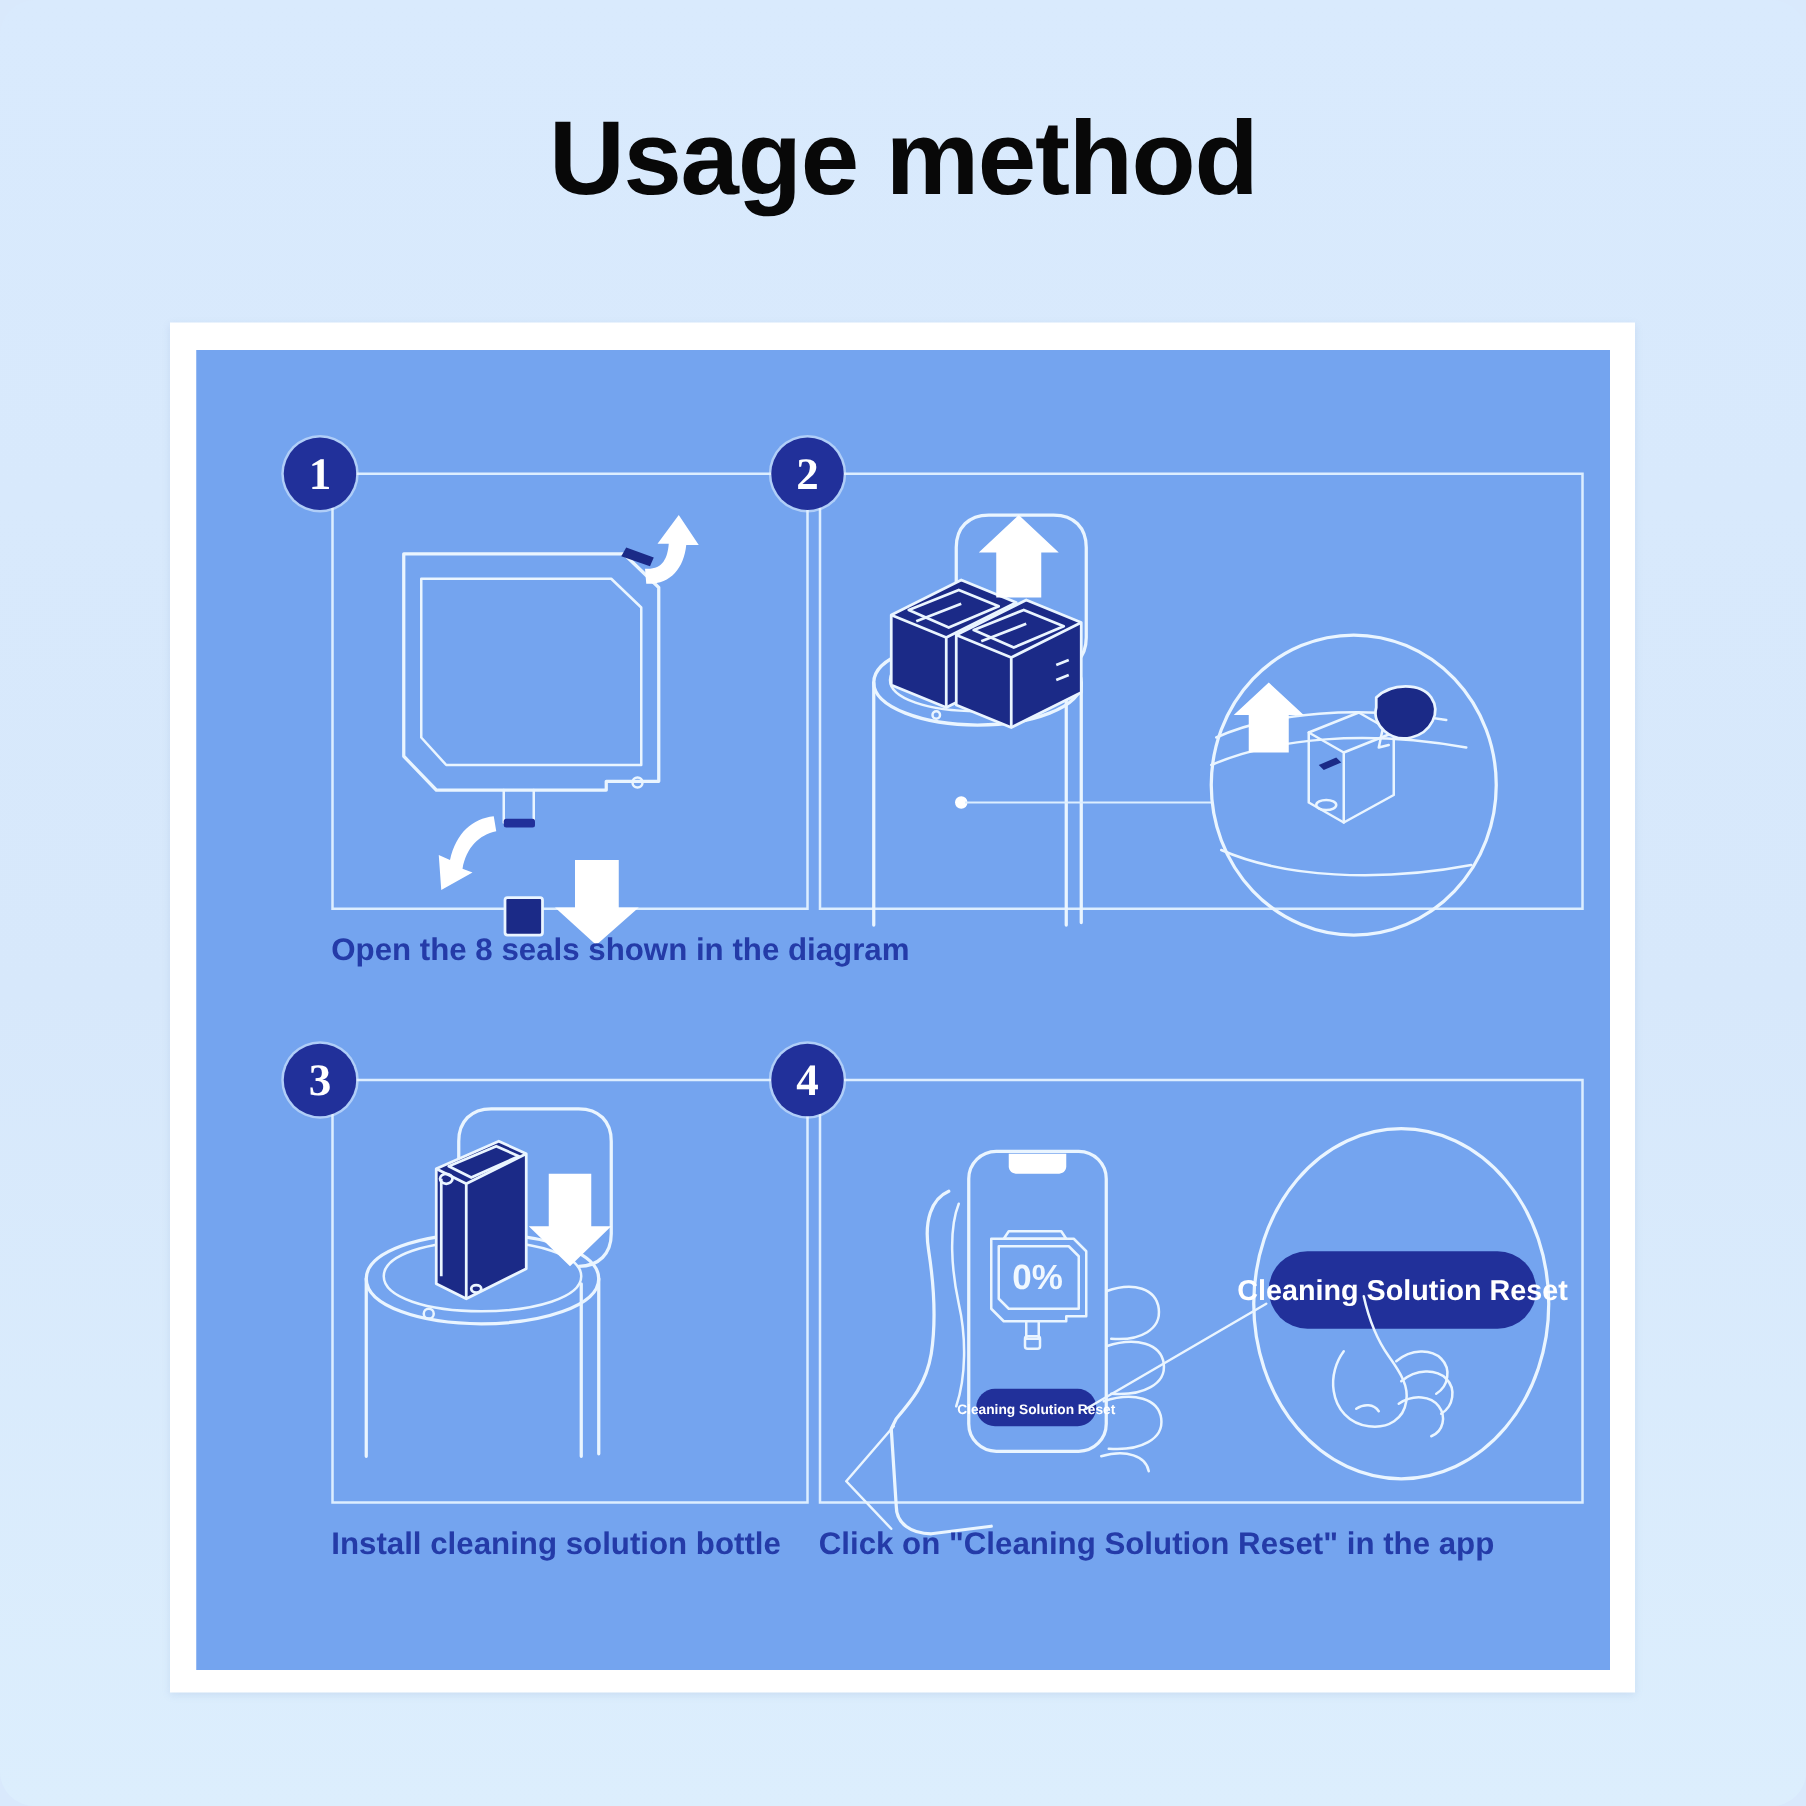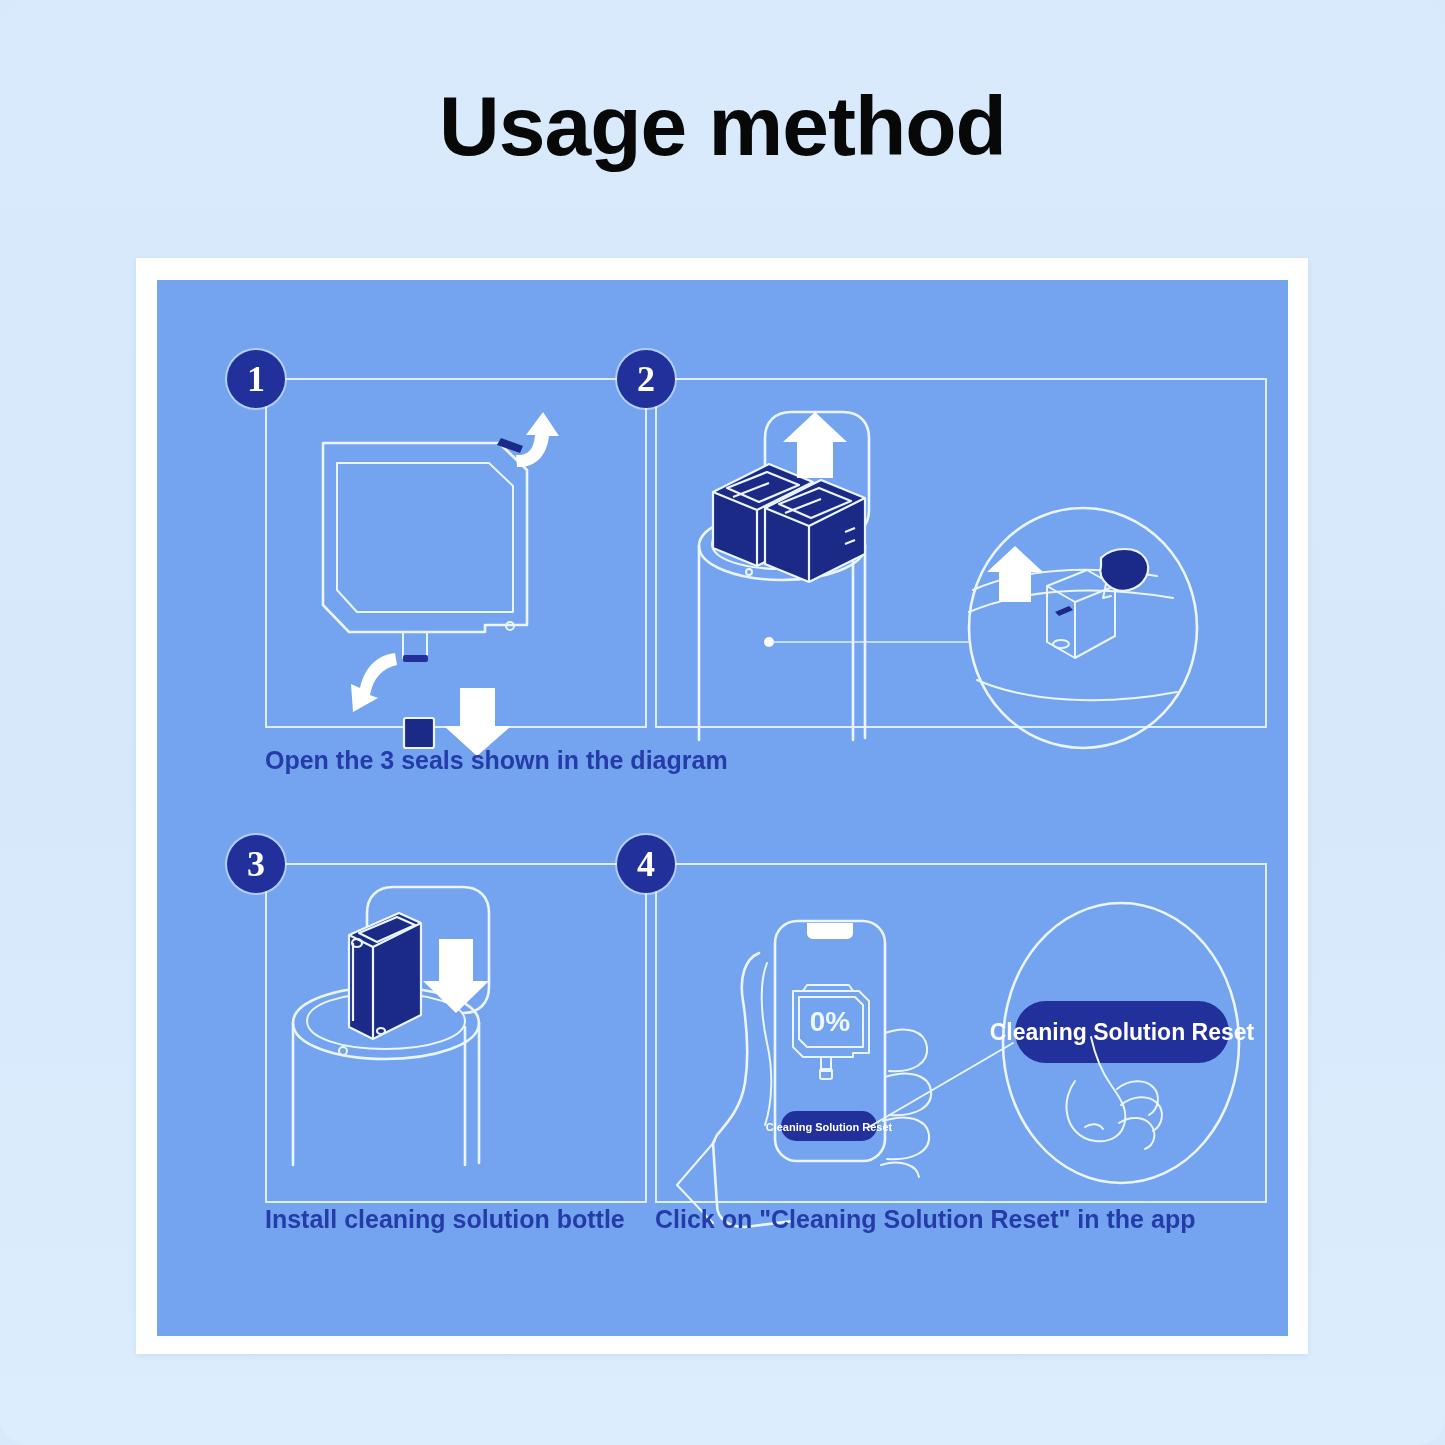--- a/index.html
+++ b/index.html
@@ -101,21 +101,21 @@
     left: 38px;
     top: 394px;
     width: 560px;
     color: #243ba8;
     font-size: 25px;
     font-weight: bold;
     line-height: 1.32;
     font-family: "Liberation Sans", sans-serif;
   }
   .s2 .caption, .s4 .caption { width: 640px; }
-  .s3 .caption, .s4 .caption { top: 368px; }
+  .s3 .caption, .s4 .caption { top: 384px; }
 
   svg { display: block; overflow: visible; }
 
   .ln  { fill: none; stroke: #eaf5ff; stroke-width: 2.6; stroke-linejoin: round; stroke-linecap: round; }
   .ln2 { fill: none; stroke: #eaf5ff; stroke-width: 2.0; stroke-linejoin: round; stroke-linecap: round; }
   .lnT { fill: none; stroke: #dceeff; stroke-width: 1.6; }
   .arw { fill: #ffffff; }
   .nav { fill: #21309a; }
   .navD{ fill: #1b2a87; }
   .navE{ fill: none; stroke: #eaf5ff; stroke-width: 2.2; stroke-linejoin: round; }
@@ -161,21 +161,21 @@
           </g>
 
           <g>
             <path class="arw" d="M233 338 L268 338 L268 376 L284 376 L250 406 L217 376 L233 376 Z"></path>
           </g>
 
           <rect class="navD" x="177" y="368" width="30" height="30" rx="2"></rect>
           <rect class="navE" x="177" y="368" width="30" height="30" rx="2"></rect>
         </svg>
 
-        <div class="caption">Open the 3 seals shown in the diagram</div>
+        <div class="caption">Open the 8 seals shown in the diagram</div>
       </div>
 
       <div class="step s2">
         <div class="ibox"></div>
         <div class="badge">2</div>
 
         <svg class="svgfull" viewBox="0 0 660 430">
 
           <path class="ln" d="M82 196 L82 390 M236 200 L236 390 M248 196 L248 388"></path>
 

